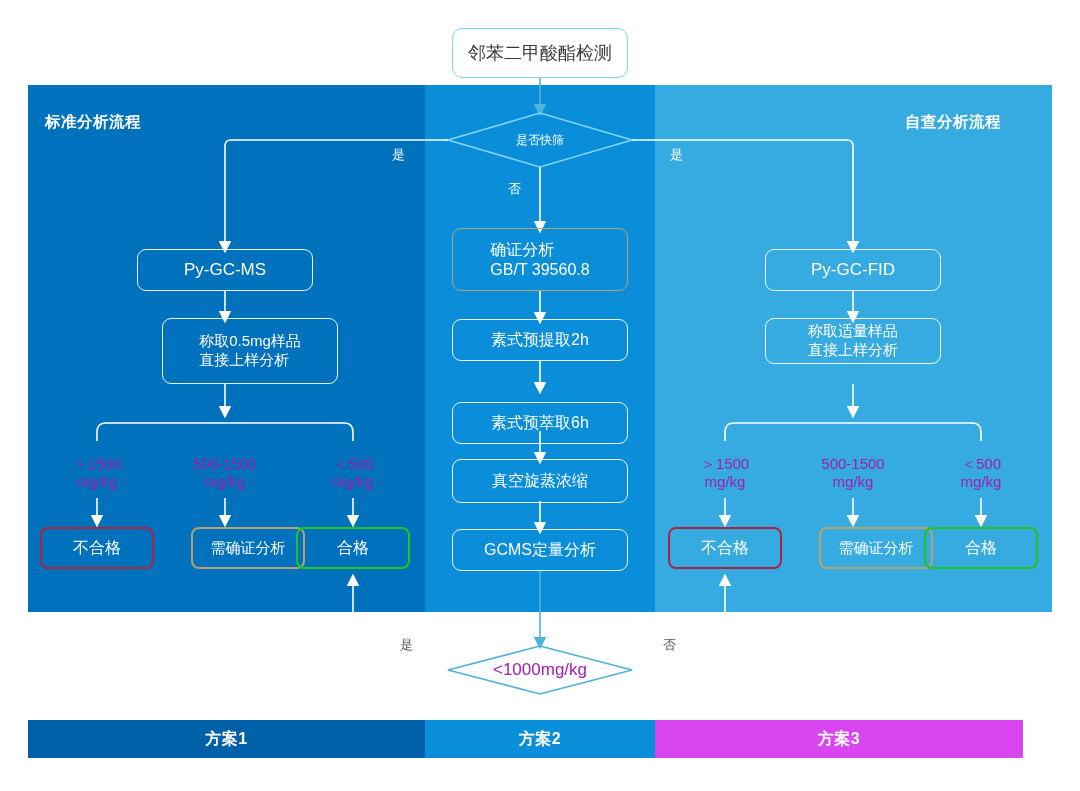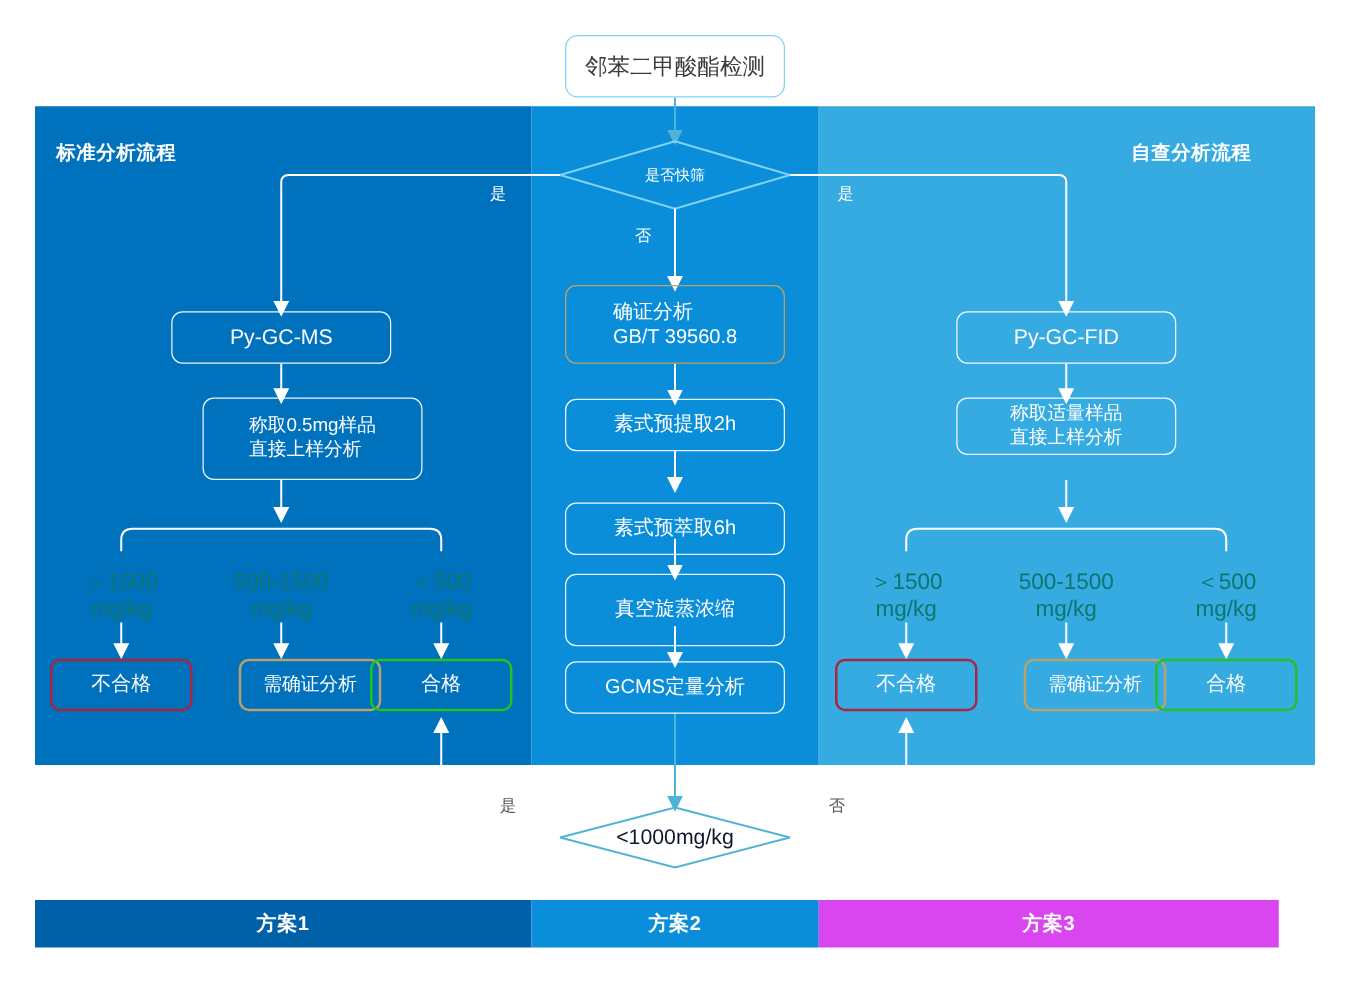--- a/index.html
+++ b/index.html
@@ -45,21 +45,21 @@
   .node.red{ border:2.4px solid #ab2440; border-radius:8px; }
   .node.green{ border:2.4px solid #1fc41f; border-radius:8px; }
   .node.tan{ border:2.4px solid #b6a26c; border-radius:8px;margin-left:23px; }
 
   .edge-label{
     position:absolute;color:#ffffff;font-size:13px;white-space:nowrap;
   }
   .edge-label.dark{color:#555555;}
 
   .range-label{
-    position:absolute;color:#0f766e;font-size:18px;text-align:center;
+    position:absolute;color:#a21caf;font-size:15px;text-align:center;
     white-space:pre-line;line-height:1.22;
   }
 
   
   .footer{position:absolute;left:28px;top:720px;width:1024px;height:38px;display:flex;border-radius:15px;}
   .fbar{
     height:100%;display:flex;align-items:center;justify-content:center;
     color:#ffffff;font-weight:bold;font-size:16px;letter-spacing:.5px;
   }
   .fbar.f1{width:397px;background:#0061a8;}
@@ -160,40 +160,40 @@
 mg/kg</div>
 
   <div class="node red" style="left:40px;top:527px;width:114px;height:42px;font-size:16px;">不合格</div>
   <div class="node tan" style="left:168px;top:527px;width:114px;height:42px;font-size:15px;">需确证分析</div>
   <div class="node green" style="left:296px;top:527px;width:114px;height:42px;font-size:16px;">合格</div>
 
   <div class="node gold" style="left:452px;top:228px;width:176px;height:63px;font-size:16px;">确证分析
 GB/T 39560.8</div>
   <div class="node" style="left:452px;top:319px;width:176px;height:42px;font-size:16px;">素式预提取2h</div>
   <div class="node" style="left:452px;top:389px;width:176px;height:42px;font-size:16px;margin-top:13px;">素式预萃取6h</div>
-  <div class="node" style="left:452px;top:459px;width:176px;height:58px;font-size:16px;">真空旋蒸浓缩</div>
+  <div class="node" style="left:452px;top:459px;width:176px;height:44px;font-size:16px;">真空旋蒸浓缩</div>
   <div class="node" style="left:452px;top:529px;width:176px;height:42px;font-size:16px;">GCMS定量分析</div>
 
   <div class="node" style="left:765px;top:249px;width:176px;height:42px;font-size:17px;">Py-GC-FID</div>
   <div class="node" style="left:765px;top:318px;width:176px;height:46px;font-size:15px;">称取适量样品
 直接上样分析</div>
 
   <div class="range-label" style="left:675px;top:455px;width:100px;">＞1500
 mg/kg</div>
   <div class="range-label" style="left:803px;top:455px;width:100px;">500-1500
 mg/kg</div>
   <div class="range-label" style="left:931px;top:455px;width:100px;">＜500
 mg/kg</div>
 
   <div class="node red" style="left:668px;top:527px;width:114px;height:42px;font-size:16px;">不合格</div>
   <div class="node tan" style="left:796px;top:527px;width:114px;height:42px;font-size:15px;">需确证分析</div>
   <div class="node green" style="left:924px;top:527px;width:114px;height:42px;font-size:16px;">合格</div>
 
   <div style="position:absolute;left:448px;top:658px;width:184px;height:24px;
-              display:flex;align-items:center;justify-content:center;color:#0f172a;font-size:17px;">&lt;1000mg/kg</div>
+              display:flex;align-items:center;justify-content:center;color:#a21caf;font-size:17px;">&lt;1000mg/kg</div>
   <div class="edge-label dark" style="left:400px;top:636px;">是</div>
   <div class="edge-label dark" style="left:663px;top:636px;">否</div>
 
   <div class="footer">
     <div class="fbar f1">方案1</div>
     <div class="fbar f2">方案2</div>
     <div class="fbar f3">方案3</div>
   </div>
 
 </div>

